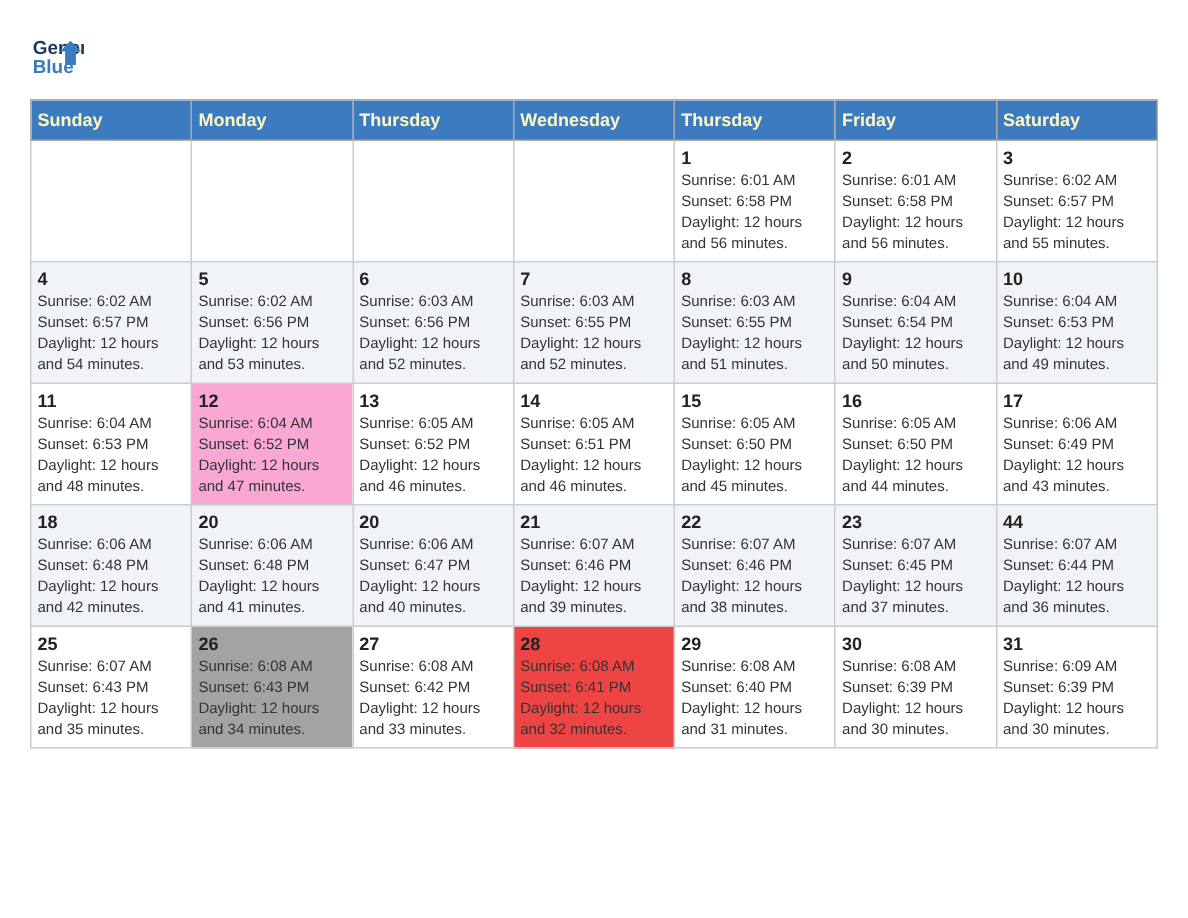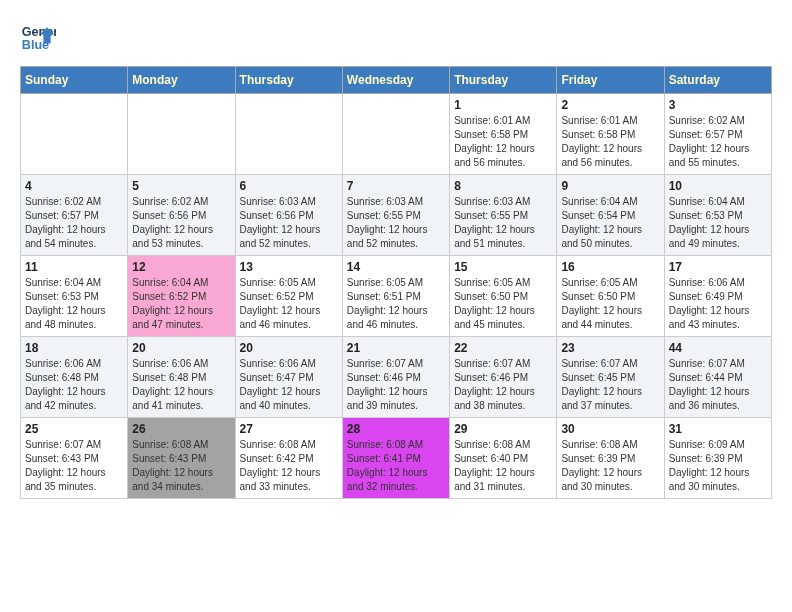--- a/index.html
+++ b/index.html
@@ -304,21 +304,21 @@
 Daylight: 12 hours
 and 34 minutes.</div>
         </td>
         <td style="background: rgb(255, 255, 255); margin-left: 32px;">
           <span class="day-num">27</span>
           <div class="day-info" style="white-space: pre-line;">Sunrise: 6:08 AM
 Sunset: 6:42 PM
 Daylight: 12 hours
 and 33 minutes.</div>
         </td>
-        <td style="background: #d946ef;">
+        <td style="background: #ef4444;">
           <span class="day-num">28</span>
           <div class="day-info" style="white-space: pre-line;">Sunrise: 6:08 AM
 Sunset: 6:41 PM
 Daylight: 12 hours
 and 32 minutes.</div>
         </td>
         <td style="background: rgb(255, 255, 255);">
           <span class="day-num">29</span>
           <div class="day-info" style="white-space: pre-line;">Sunrise: 6:08 AM
 Sunset: 6:40 PM

